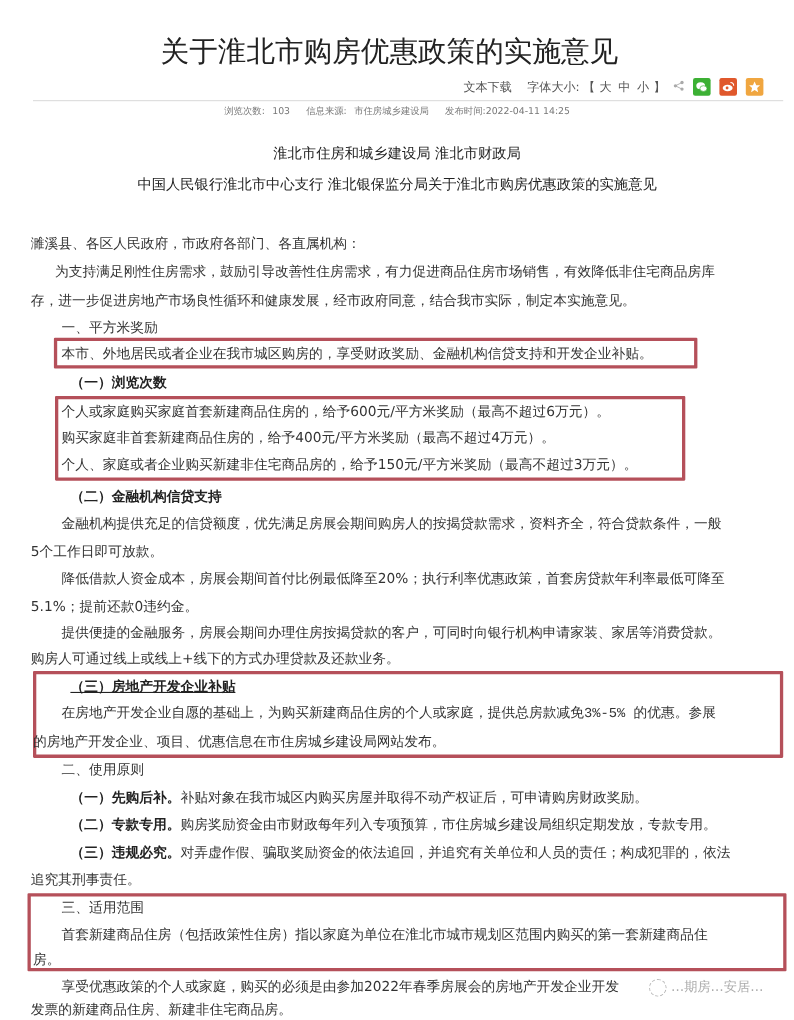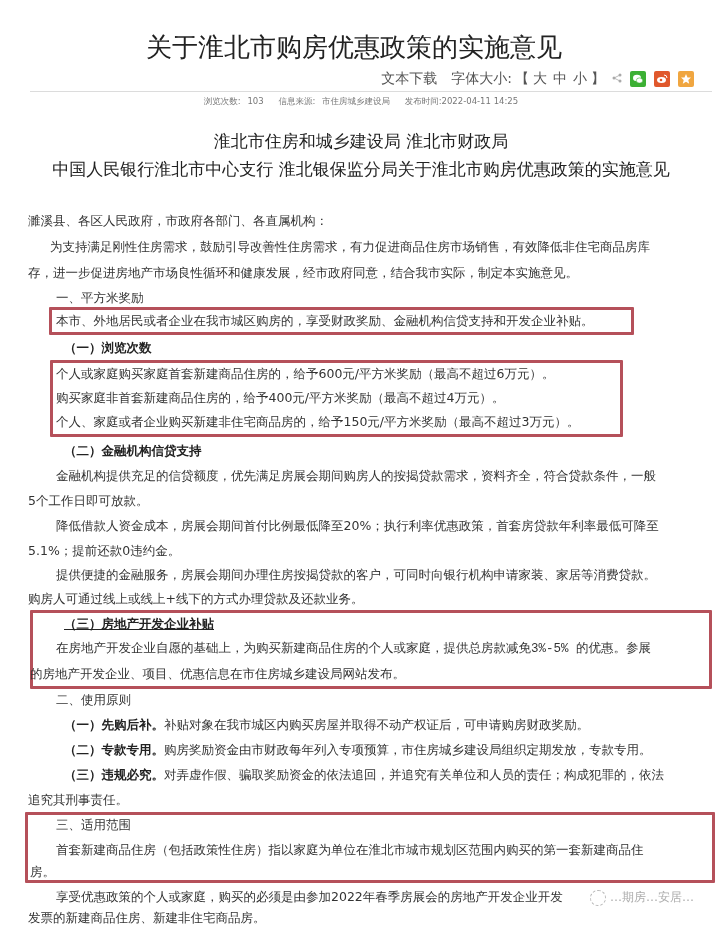--- a/index.html
+++ b/index.html
@@ -7,21 +7,21 @@
       width: 722px; height: 927px; overflow: hidden; position: relative;
       font-family: "DejaVu Sans", "Liberation Sans", sans-serif;
       color: #333333;
     }
     .title {
       position: absolute; left: 0; top: 8px; width: 708px; text-align: center;
       font-size: 26px; color: #222222; letter-spacing: 0px; line-height: 36px; margin-top: 21px;
     }
     .tools {
       position: absolute; right: 28px; top: 70px; height: 18px;
-      display: flex; align-items: center; font-size: 14px; color: #555;
+      display: flex; align-items: center; font-size: 11px; color: #555;
     }
     .tools .dl { margin-right: 14px; }
     .tools .fs-label { margin-right: 2px; }
     .tools .fs { margin: 0 3px; cursor: pointer; }
     .tools .br { margin: 0 1px; }
     .share { margin-left: 6px; color: #aaa; font-size: 10px; }
     .ico {
       display: inline-block; width: 16px; height: 16px; margin-left: 8px;
       border-radius: 2px; position: relative;
     }
@@ -32,21 +32,21 @@
     .divider {
       position: absolute; left: 30px; right: 10px; top: 91px; height: 1px; background: #dcdcdc;
     }
     .meta {
       position: absolute; left: 0; width: 722px; top: 96px; text-align: center;
       font-size: 8.5px; color: #777;
     }
     .meta span { margin: 0 6px; }
     .subtitle {
       position: absolute; left: 0; width: 722px; text-align: center;
-      font-size: 17px; color: #222; line-height: 26px;
+      font-size: 13px; color: #222; line-height: 26px;
     }
     .p {
       position: absolute; font-size: 12.5px; line-height: 20px; color: #333;
       white-space: nowrap;
     }
     .b { font-weight: bold; color: #222; }
     .redbox {
       position: absolute; border: 3px solid #b5505a; box-sizing: border-box;
       border-radius: 1px;
     }

